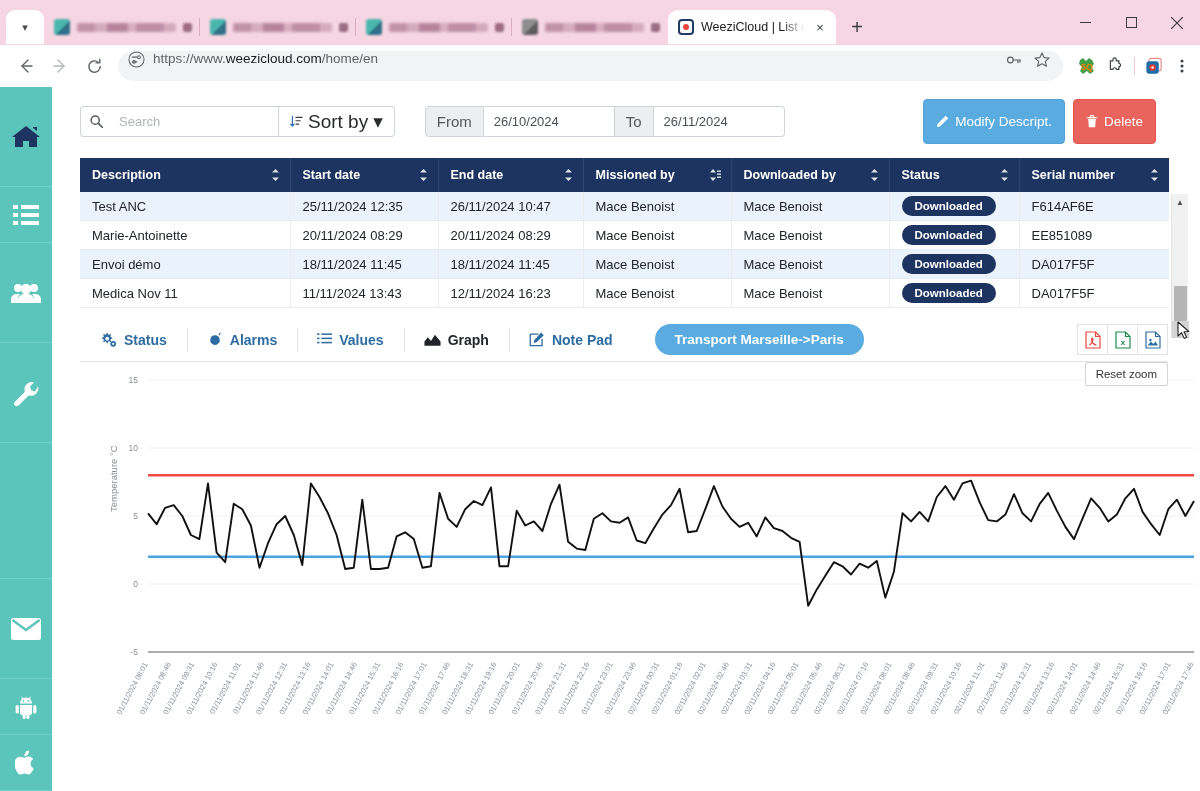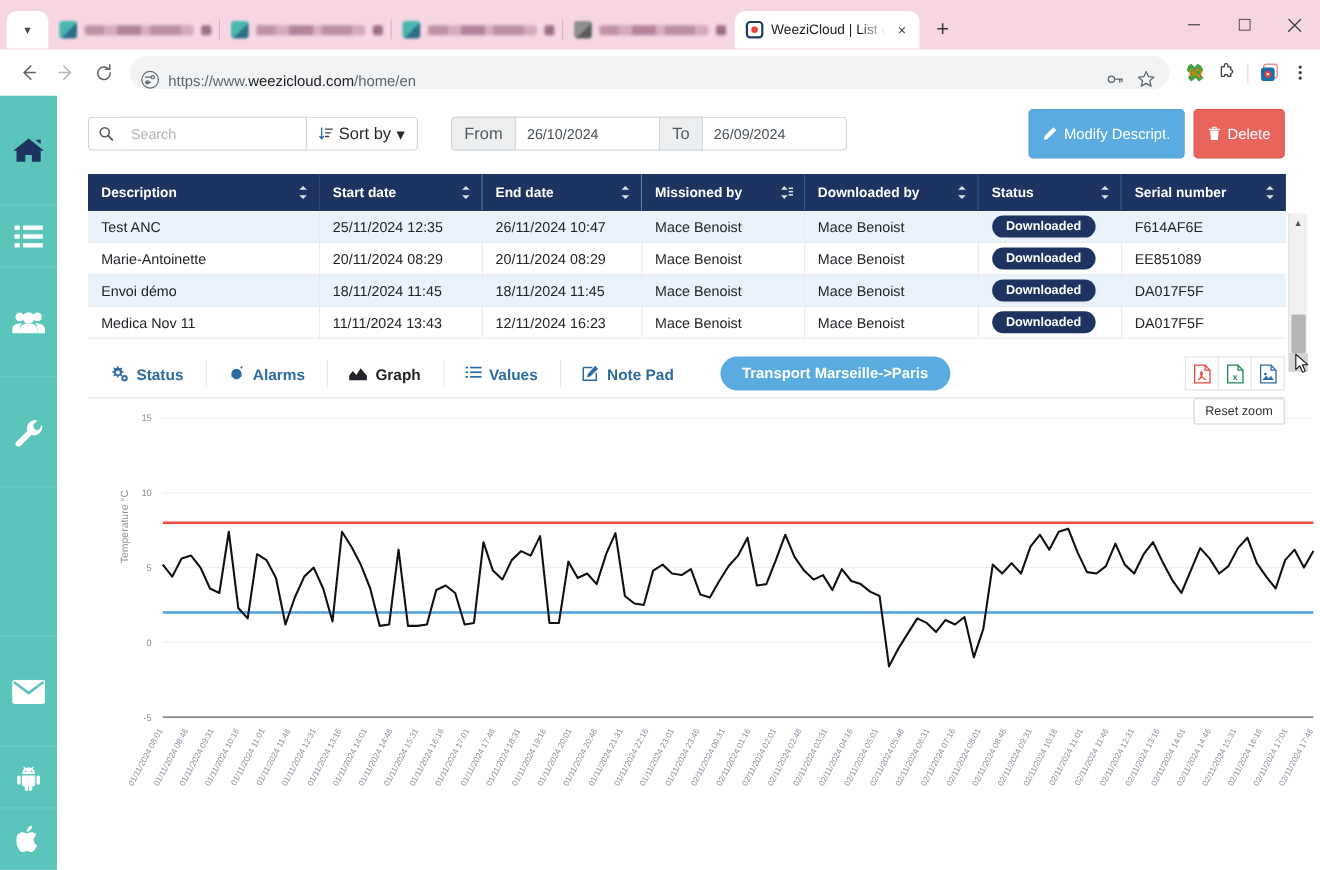--- a/index.html
+++ b/index.html
@@ -73,21 +73,21 @@
 
   .urlbar-row {
     height:42px; background:#fff; display:flex; align-items:center;
     padding:0 10px; gap:2px;
   }
   .navbtn { width:32px; height:32px; display:flex; align-items:center; justify-content:center;
     color:#5f6368; font-size:16px; border-radius:50%; }
   .navbtn.fwd { color:#b5b7ba; }
   .omnibox {
     flex:1; height:30px; background:#f1f3f4; border-radius:15px; display:flex;
-    align-items:flex-end; padding:0 6px 0 10px; margin:0 6px; gap:8px; min-width:0;
+    align-items:flex-start; padding:0 6px 0 10px; margin:0 6px; gap:8px; min-width:0;
   }
   .omni-url { font-size:13.5px; color:#202124; white-space:nowrap; }
   .omni-url .grey { color:#5f6368; }
   .omni-right { margin-left:auto; display:flex; align-items:center; gap:10px; padding-right:6px; }
   .ext-icons { display:flex; align-items:center; gap:9px; padding-left:6px; }
   .ext-div { width:1px; height:18px; background:#f0c8d7; }
 
   
   .app { position:absolute; left:0; top:87px; width:1200px; height:704px; display:flex; background:#fff; }
   .sidebar { width:52px; background:#5bc4bb; flex:none; display:flex; flex-direction:column; }
@@ -96,35 +96,35 @@
     border-bottom:1px solid #6ecfc6; color:#ffffff;
   }
   .side-item.short { height:56px; }
   .side-item.active svg { fill:#1d3461; }
   .side-item svg { fill:#ffffff; }
   .side-spacer { flex:1; border-bottom:1px solid #6ecfc6; }
 
   .content { flex:1; min-width:0; position:relative; background:#fff; }
 
   
-  .toolbar { display:flex; align-items:center; padding:12px 0 0 28px; gap:0; }
+  .toolbar { display:flex; align-items:center; padding:12px 12px 0 28px; gap:0; }
   .search-group { display:flex; height:31px; }
   .search-ic {
     width:31px; border:1px solid #ced4da; border-right:0; border-radius:4px 0 0 4px;
     background:#fff; display:flex; align-items:center; justify-content:center;
     color:#55595c; font-size:12px;
   }
   .search-input {
     width:168px; border:1px solid #ced4da; border-left:0; background:#fff;
     padding:0 8px; font-size:13px; color:#495057; outline:none; font-family:inherit;
   }
   .search-input::placeholder { color:#b1b5b9; }
   .sortby {
     border:1px solid #ced4da; border-left:0; border-radius:0 4px 4px 0; background:#fff;
-    padding:0 11px; display:flex; align-items:center; gap:5px; font-size:15px; color:#292b2c;
+    padding:0 11px; display:flex; align-items:center; gap:5px; font-size:19px; color:#292b2c;
   }
   .date-group { display:flex; height:31px; margin-left:30px; }
   .date-lbl {
     background:#eceeef; border:1px solid #ced4da; display:flex; align-items:center;
     padding:0 11px; font-size:15px; color:#55595c;
   }
   .date-lbl.first { border-radius:4px 0 0 4px; }
   .date-in {
     border:1px solid #ced4da; border-left:0; background:#fff; padding:0 10px;
     font-size:13px; color:#495057; display:flex; align-items:center; width:131px;
@@ -408,21 +408,21 @@
             </svg>
             <span>Sort by</span>
             <span>▾</span>
           </div>
         </div>
 
         <div class="date-group">
           <div class="date-lbl first">From</div>
           <div class="date-in">26/10/2024</div>
           <div class="date-lbl mid">To</div>
-          <div class="date-in last">26/09/2024</div>
+          <div class="date-in last">26/11/2024</div>
         </div>
 
         <div class="tb-actions">
           <div class="btn btn-blue">
             <svg width="13" height="13" viewBox="0 0 14 14">
               <path d="M10.4 0.8 L13.2 3.6 L4.6 12.2 L1 13 L1.8 9.4 Z" fill="#ffffff"></path>
             </svg>
             <span>Modify Descript.</span>
           </div>
           <div class="btn btn-red">
@@ -564,36 +564,36 @@
         </div>
         <div class="vtab">
           <svg width="16" height="15" viewBox="0 0 16 16">
             <path d="M3 11.3 a5 5 0 0 1 10 0 Z" fill="#2d6ca2"></path>
             <circle cx="8" cy="8.4" r="5" fill="#2d6ca2"></circle>
             <path d="M11.5 2.2 L14.2 0.6 L13.2 3.6 Z" fill="#2d6ca2"></path>
             <rect x="5.8" y="12.2" width="4.4" height="1.4" rx="0.7" fill="#2d6ca2"></rect>
           </svg>
           <span>Alarms</span>
         </div>
-        <div class="vtab active">
-          <svg width="17" height="14" viewBox="0 0 18 14">
-            <path d="M0.5 13 L0.5 8.5 L4 4.2 L7.4 8 L11.5 1.4 L17.5 8.6 L17.5 13 Z" fill="#212529"></path>
-          </svg>
-          <span>Graph</span>
-        </div>
         <div class="vtab">
           <svg width="15" height="15" viewBox="0 0 16 16">
             <rect x="0" y="1.5" width="2.6" height="1.6" fill="#2d6ca2"></rect>
               <rect x="4.6" y="1.5" width="11.4" height="1.6" fill="#2d6ca2"></rect>
             <rect x="0" y="6" width="2.6" height="1.6" fill="#2d6ca2"></rect>
               <rect x="4.6" y="6" width="11.4" height="1.6" fill="#2d6ca2"></rect>
             <rect x="0" y="10.5" width="2.6" height="1.6" fill="#2d6ca2"></rect>
               <rect x="4.6" y="10.5" width="11.4" height="1.6" fill="#2d6ca2"></rect>
           </svg>
           <span>Values</span>
+        </div>
+        <div class="vtab active">
+          <svg width="17" height="14" viewBox="0 0 18 14">
+            <path d="M0.5 13 L0.5 8.5 L4 4.2 L7.4 8 L11.5 1.4 L17.5 8.6 L17.5 13 Z" fill="#212529"></path>
+          </svg>
+          <span>Graph</span>
         </div>
         <div class="vtab">
           <svg width="16" height="15" viewBox="0 0 16 16">
             <path d="M0.8 2.2 H9.6 M0.8 2.2 V14.6 H13.4 V7.4" fill="none" stroke="#2d6ca2" stroke-width="1.4"></path>
             <path d="M12.4 0.6 L15.2 3.4 L7.6 11 L4.4 11.8 L5.2 8.6 Z" fill="#2d6ca2"></path>
           </svg>
           <span>Note Pad</span>
         </div>
 
         <div class="pillbtn">Transport Marseille-&gt;Paris</div>

